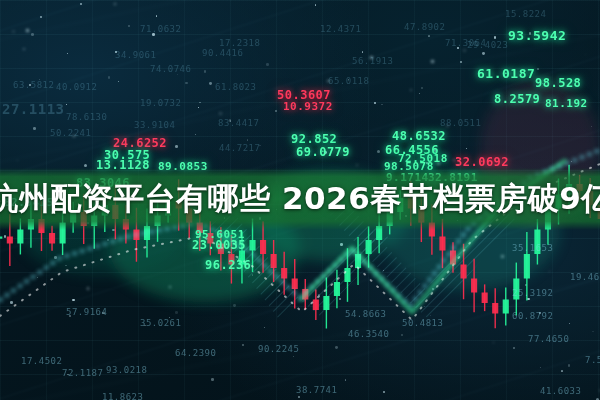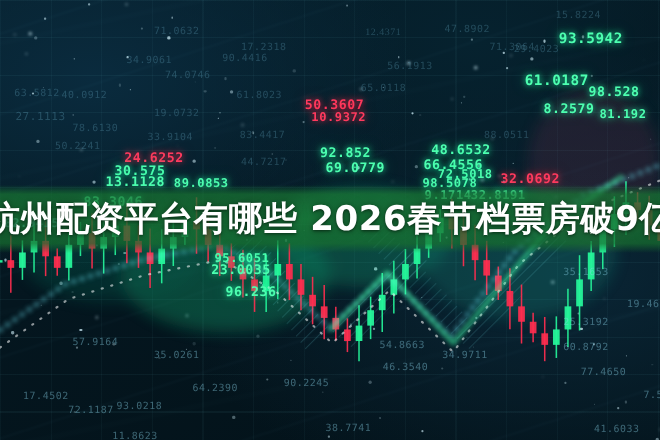--- a/index.html
+++ b/index.html
@@ -429,47 +429,47 @@
       <div class="num green" style="left: 205px; top: 258px; font-size: 12px;">96.236</div>
       <div class="num green" style="left: 386px; top: 171px; font-size: 11px;">9.1714</div>
       <div class="num green" style="left: 428px; top: 171px; font-size: 11px;">32.8191</div>
       <div class="num ghost" style="left: 140px; top: 24px; font-size: 9px;">71.0632</div>
       <div class="num ghost" style="left: 202px; top: 48px; font-size: 9px;">90.4416</div>
       <div class="num ghost" style="left: 115px; top: 50px; font-size: 9px;">34.9061</div>
       <div class="num ghost" style="left: 150px; top: 64px; font-size: 9px;">74.0746</div>
       <div class="num ghost" style="left: 219px; top: 38px; font-size: 9px;">17.2318</div>
       <div class="num ghost" style="left: 13px; top: 80px; font-size: 9px;">63.5812</div>
       <div class="num ghost" style="left: 56px; top: 82px; font-size: 9px;">40.0912</div>
-      <div class="num ghost" style="left: 14px; top: 101px; font-size: 10px;">27.1113</div>
+      <div class="num ghost" style="left: 2px; top: 101px; font-size: 14px; font-weight: bold;">27.1113</div>
       <div class="num ghost" style="left: 66px; top: 112px; font-size: 9px;">78.6130</div>
       <div class="num ghost" style="left: 50px; top: 128px; font-size: 9px;">50.2241</div>
       <div class="num ghost" style="left: 140px; top: 98px; font-size: 9px;">19.0732</div>
       <div class="num ghost" style="left: 215px; top: 82px; font-size: 9px;">61.8023</div>
       <div class="num ghost" style="left: 218px; top: 118px; font-size: 9px;">83.4417</div>
       <div class="num ghost" style="left: 134px; top: 120px; font-size: 9px;">33.9104</div>
-      <div class="num ghost" style="left: 332px; top: 24px; font-size: 9px; font-family: Liberation Serif, serif;">12.4371</div>
+      <div class="num ghost" style="left: 320px; top: 24px; font-size: 9px;">12.4371</div>
       <div class="num ghost" style="left: 404px; top: 22px; font-size: 9px;">47.8902</div>
       <div class="num ghost" style="left: 352px; top: 56px; font-size: 9px;">56.1913</div>
       <div class="num ghost" style="left: 445px; top: 38px; font-size: 9px;">71.3064</div>
       <div class="num ghost" style="left: 467px; top: 40px; font-size: 9px;">29.4023</div>
       <div class="num ghost" style="left: 328px; top: 76px; font-size: 9px;">65.0118</div>
       <div class="num ghost" style="left: 505px; top: 9px; font-size: 9px;">15.8224</div>
       <div class="num ghost" style="left: 219px; top: 143px; font-size: 9px;">44.7217</div>
       <div class="num ghost" style="left: 440px; top: 118px; font-size: 9px;">88.0511</div>
       <div class="num faint" style="left: 66px; top: 307px; font-size: 9px;">57.9164</div>
       <div class="num faint" style="left: 140px; top: 318px; font-size: 9px;">35.0261</div>
       <div class="num faint" style="left: 21px; top: 356px; font-size: 9px;">17.4502</div>
       <div class="num faint" style="left: 62px; top: 368px; font-size: 9px;">72.1187</div>
       <div class="num faint" style="left: 106px; top: 365px; font-size: 9px;">93.0218</div>
       <div class="num faint" style="left: 102px; top: 392px; font-size: 9px;">11.8623</div>
       <div class="num faint" style="left: 175px; top: 348px; font-size: 9px;">64.2390</div>
       <div class="num faint" style="left: 296px; top: 385px; font-size: 9px;">38.7741</div>
       <div class="num faint" style="left: 345px; top: 309px; font-size: 9px;">54.8663</div>
       <div class="num faint" style="left: 348px; top: 329px; font-size: 9px;">46.3540</div>
-      <div class="num faint" style="left: 402px; top: 318px; font-size: 9px;">34.9711</div>
+      <div class="num faint" style="left: 402px; top: 318px; font-size: 9px;">50.4813</div>
       <div class="num faint" style="left: 512px; top: 243px; font-size: 9px;">35.1653</div>
       <div class="num faint" style="left: 570px; top: 272px; font-size: 9px;">19.4603</div>
       <div class="num faint" style="left: 512px; top: 288px; font-size: 9px;">25.3192</div>
       <div class="num faint" style="left: 512px; top: 311px; font-size: 9px;">60.8792</div>
       <div class="num faint" style="left: 512px; top: 334px; font-size: 9px; margin-left: 16px;">77.4650</div>
       <div class="num faint" style="left: 540px; top: 386px; font-size: 9px;">41.6033</div>
       <div class="num faint" style="left: 585px; top: 355px; font-size: 9px;">7.5146</div>
       <div class="num faint" style="left: 258px; top: 344px; font-size: 9px;">90.2245</div>
     </div>
 

